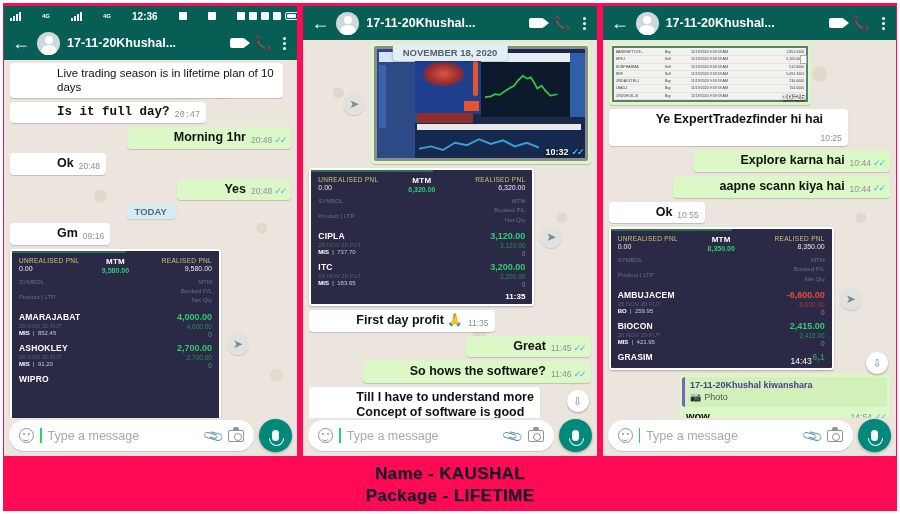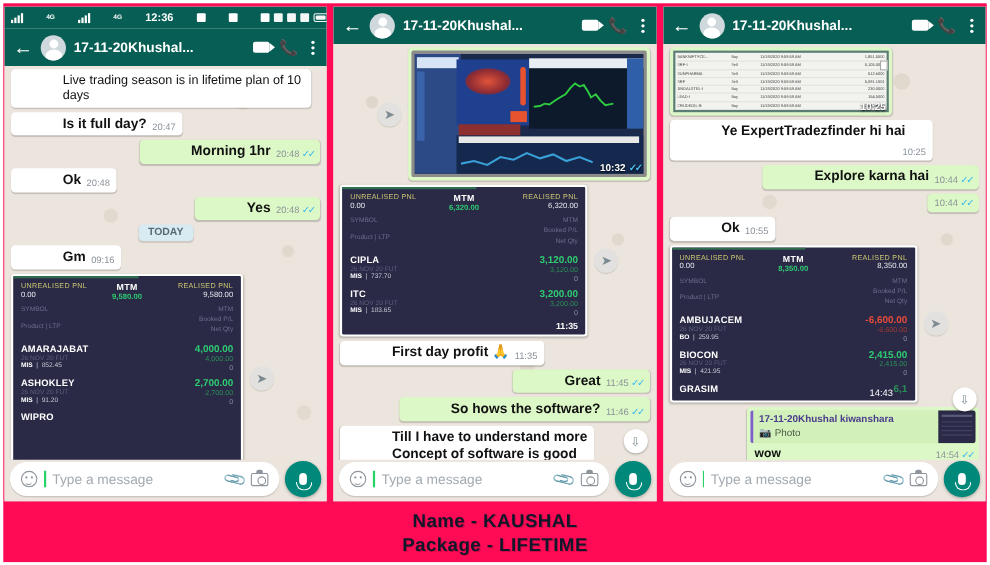--- a/index.html
+++ b/index.html
@@ -167,21 +167,21 @@
     text-shadow:0 1px 2px rgba(0,0,0,.9); display:flex; align-items:center; gap:3px;
   }
   .photo-time .ticks{color:#4fc3f7;}
   
   .replycard{
     background:#dcf8c6; border-radius:4px; padding:3px; width:75%;
     box-shadow:0 1px 1px rgba(0,0,0,.18);
   }
   .quoted{
     background:#d2f0b9; border-left:3px solid #7d5fc9; border-radius:3px;
-    display:flex; align-items:stretch; overflow:hidden; min-height:30px;
+    display:flex; align-items:stretch; overflow:hidden; min-height:30px;flex-direction:column;
   }
   .quoted-txt{flex:1; padding:3px 4px 3px 5px;}
   .q-name{font-size:9px; font-weight:bold; color:#4a3c8c;}
   .q-sub{font-size:9px; color:#4c5a4a; margin-top:2px; display:flex; align-items:center; gap:3px;}
   .q-thumb{width:34px; background:#2a2a47; position:relative; flex:0 0 auto;}
   .q-thumb::before{content:"";position:absolute;left:3px;right:3px;top:4px;height:2px;background:#5a5a7a;}
   .q-thumb::after{content:"";position:absolute;left:3px;right:3px;top:10px;height:1px;background:#44446a;
     box-shadow:0 4px 0 #44446a, 0 8px 0 #44446a, 0 12px 0 #44446a;}
   .reply-body{display:flex; align-items:flex-end; padding:3px 2px 1px 4px;justify-content:space-between;}
   .reply-body .t{font-size:11px; font-weight:bold; color:#111;}
@@ -288,21 +288,21 @@
       </span>
     </div>
 
     <div class="chat-body">
       <div class="row in">
         <div class="bubble in" style="max-width:97%;">
           <span class="txt reg">Live trading  season is in lifetime  plan of 10 days</span>
         </div>
       </div>
       <div class="row in">
-        <div class="bubble in" style="max-width:97%;">
+        <div class="bubble in" style="max-width:97%;font-family:Liberation Mono, monospace;">
           <span class="txt">Is it full day?</span>
           <span class="meta">
               <span>20:47</span>
             </span>
         </div>
       </div>
       <div class="row out">
         <div class="bubble out">
           <span class="txt">Morning 1hr</span>
           <span class="meta">
@@ -440,20 +440,21 @@
         <span class="ic-phone">📞</span>
         <span class="ic-dots">
             <i></i>
             <i></i>
             <i></i>
           </span>
       </span>
     </div>
 
     <div class="chat-body">
+      <div class="datechip-float">NOVEMBER 18, 2020</div>
 
       <div class="pnlwrap" style="justify-content:flex-end;">
         <div class="fwd" style="margin-left:0;margin-right:6px;">➤</div>
         <div class="photomsg">
           <div class="photo-screen">
             <div class="ps-left"></div>
             <div class="ps-blue"></div>
             <div class="ps-ellipse"></div>
             <div class="ps-therm"></div>
             <div class="ps-sq"></div>
@@ -670,20 +671,21 @@
         <div class="bubble out">
           <span class="txt">Explore karna hai</span>
           <span class="meta">
               <span>10:44</span>
               <span class="ticks">✓✓</span>
             </span>
         </div>
       </div>
       <div class="row out">
         <div class="bubble out">
+          <span class="txt">aapne scann kiya hai</span>
           <span class="meta">
               <span>10:44</span>
               <span class="ticks">✓✓</span>
             </span>
         </div>
       </div>
       <div class="row in">
         <div class="bubble in">
           <span class="txt">Ok</span>
           <span class="meta">

